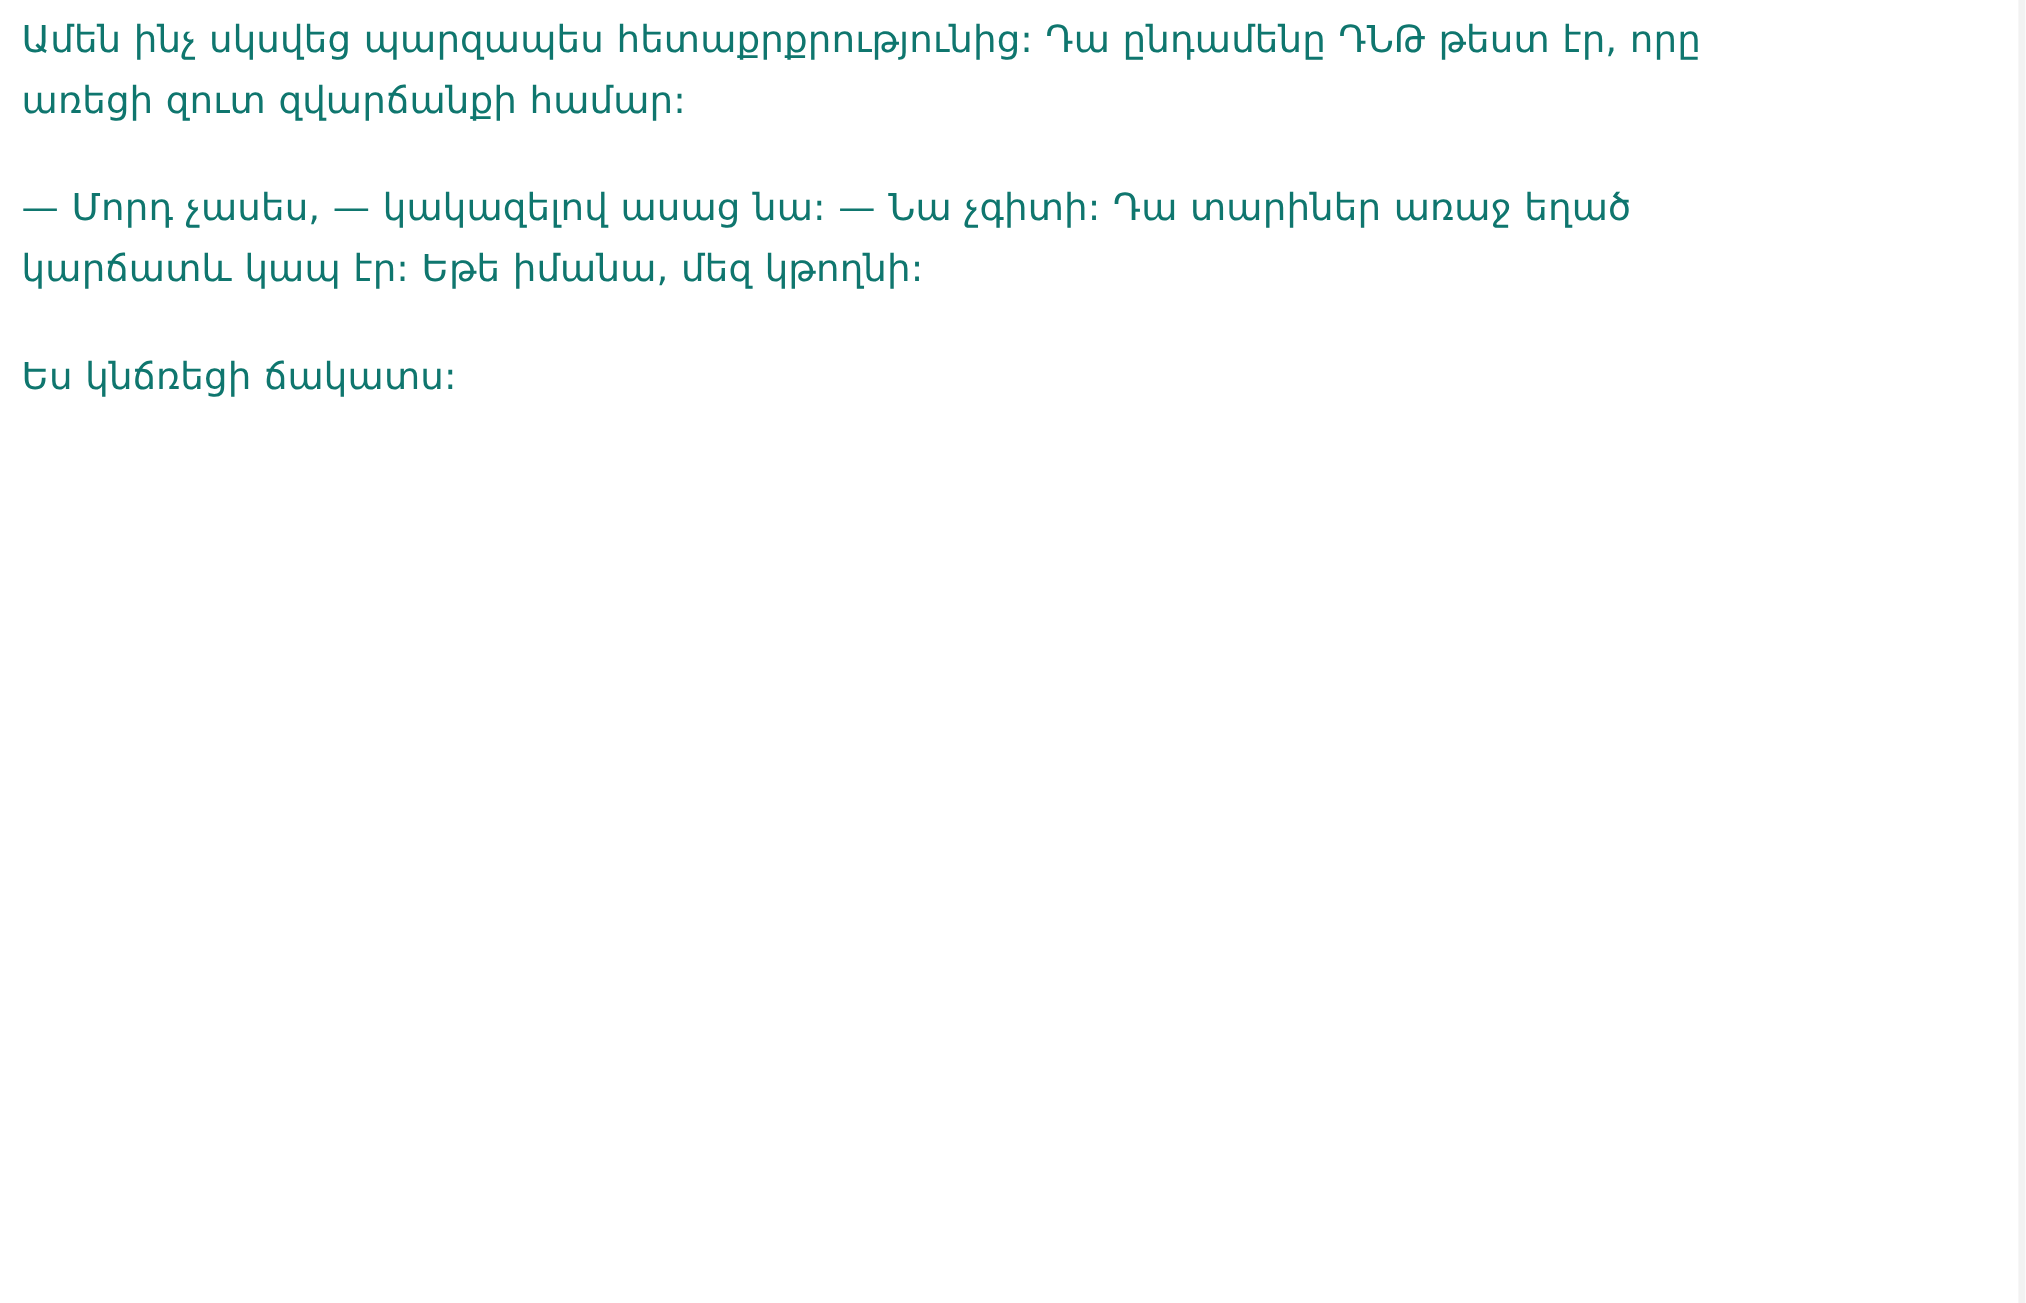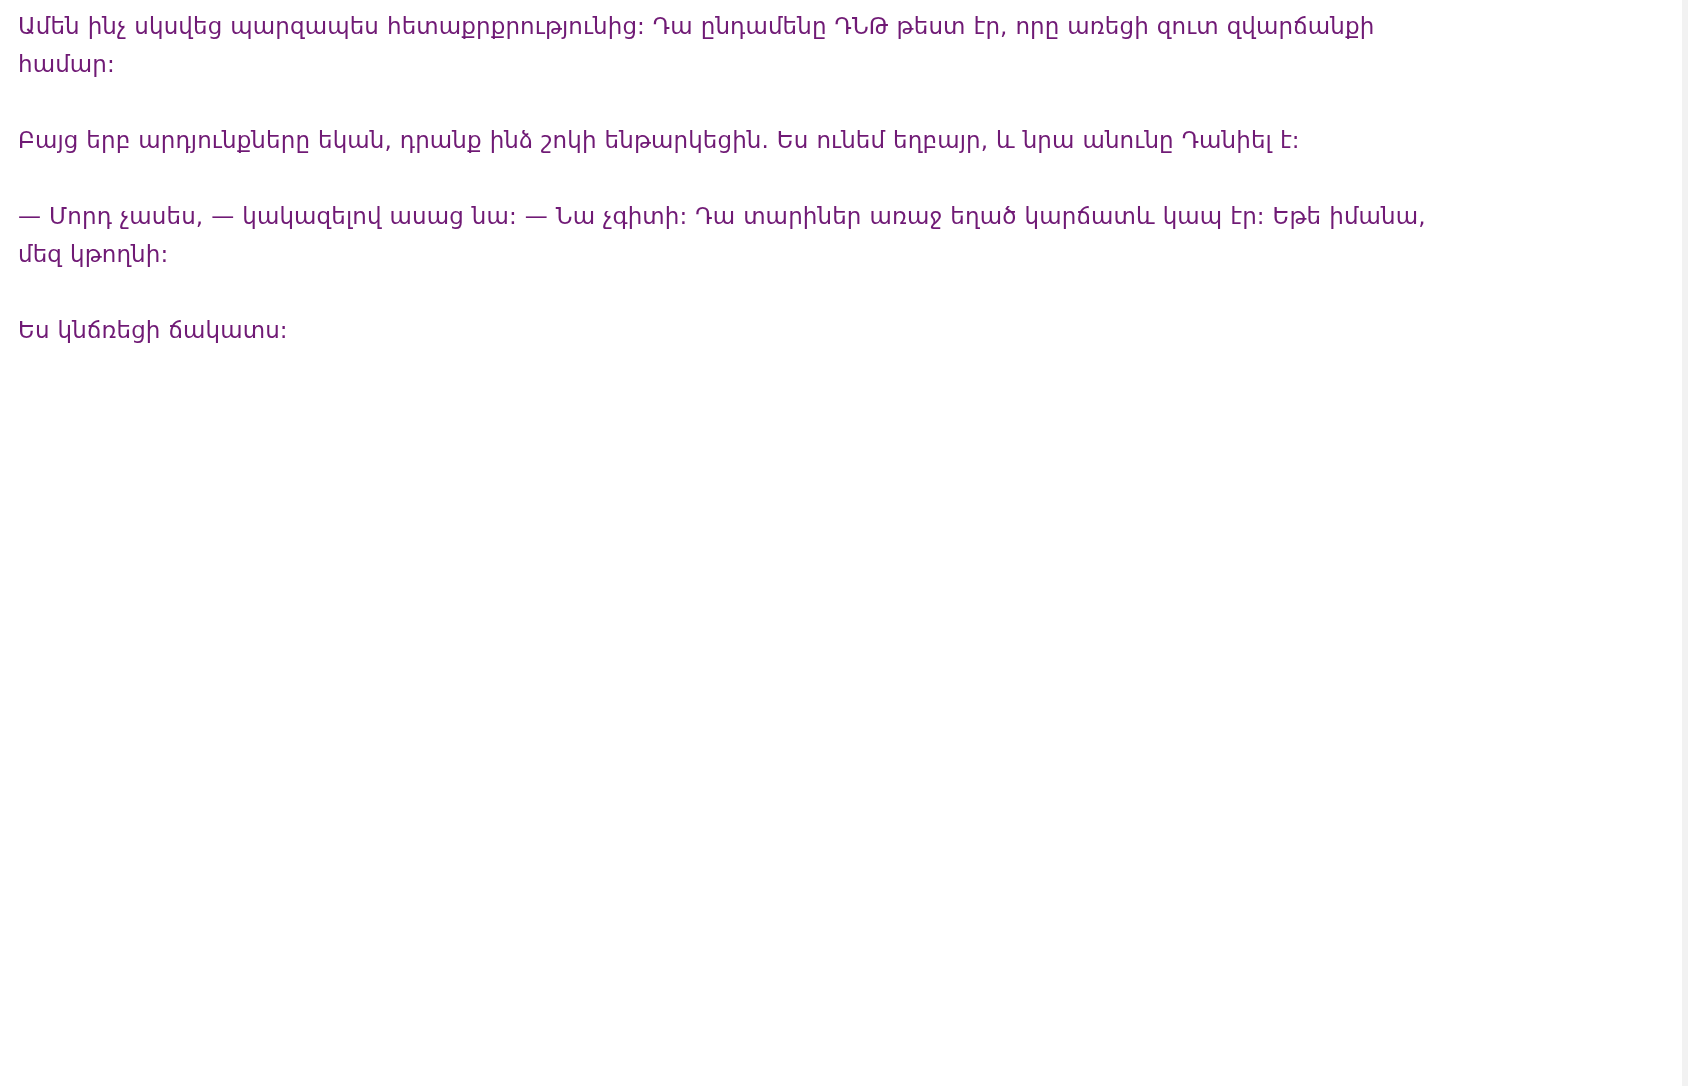--- a/index.html
+++ b/index.html
@@ -29,36 +29,35 @@
     width: 6px;
     height: 100%;
     background: #f2f2f2;
   }
   .content {
     box-sizing: border-box;
     padding: 8px 258px 10px 18px;
   }
   p.para {
     margin: 0 0 38px 0;
-    font-size: 23px;
+    font-size: 31px;
     line-height: 1.65;
     letter-spacing: 0.1px;
-    color: #701a75;
+    color: #0f766e;
     text-align: left;
     word-spacing: 0.5px;
   }
   p.para:last-child {
     margin-bottom: 0;
     margin-top: 28px;
   }
 </style>
 </head>
 <body>
 
 <div class="page">
   <div class="right-rule"></div>
   <div class="content">
     <p class="para">Ամեն ինչ սկսվեց պարզապես հետաքրքրությունից: Դա ընդամենը ԴՆԹ թեստ էր, որը առեցի զուտ զվարճանքի համար:</p>
-    <p class="para">Բայց երբ արդյունքները եկան, դրանք ինձ շոկի ենթարկեցին. Ես ունեմ եղբայր, և նրա անունը Դանիել է:</p>
     <p class="para">— Մորդ չասես, — կակազելով ասաց նա: — Նա չգիտի: Դա տարիներ առաջ եղած կարճատև կապ էր: Եթե իմանա, մեզ կթողնի:</p>
     <p class="para">Ես կնճռեցի ճակատս:</p>
   </div>
 </div>
 
 </body></html>

